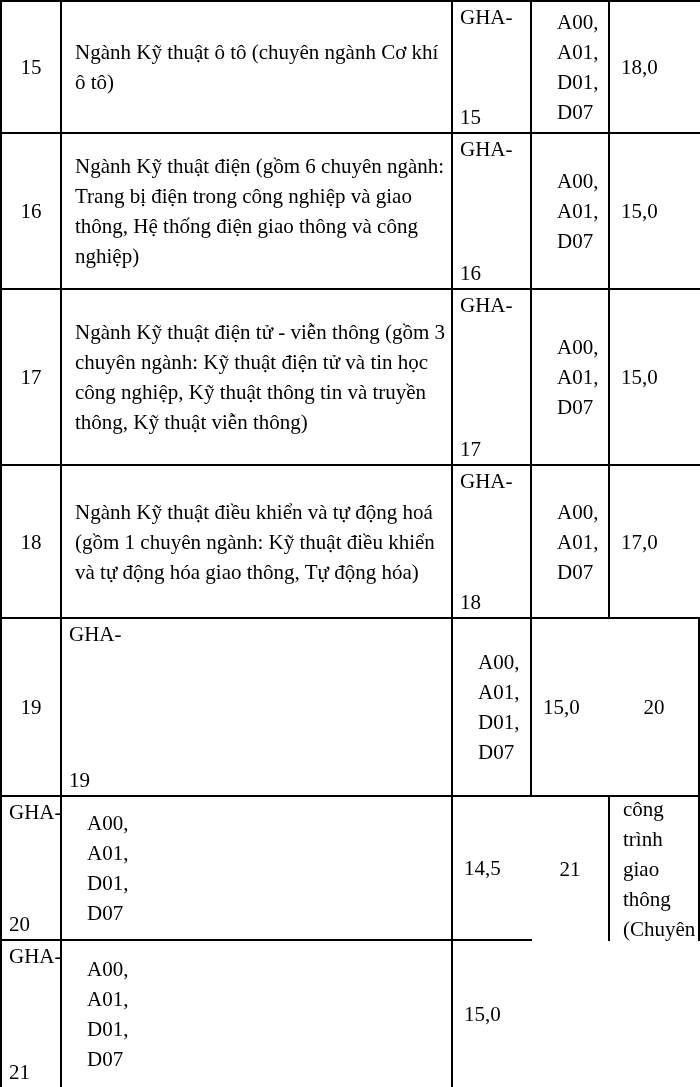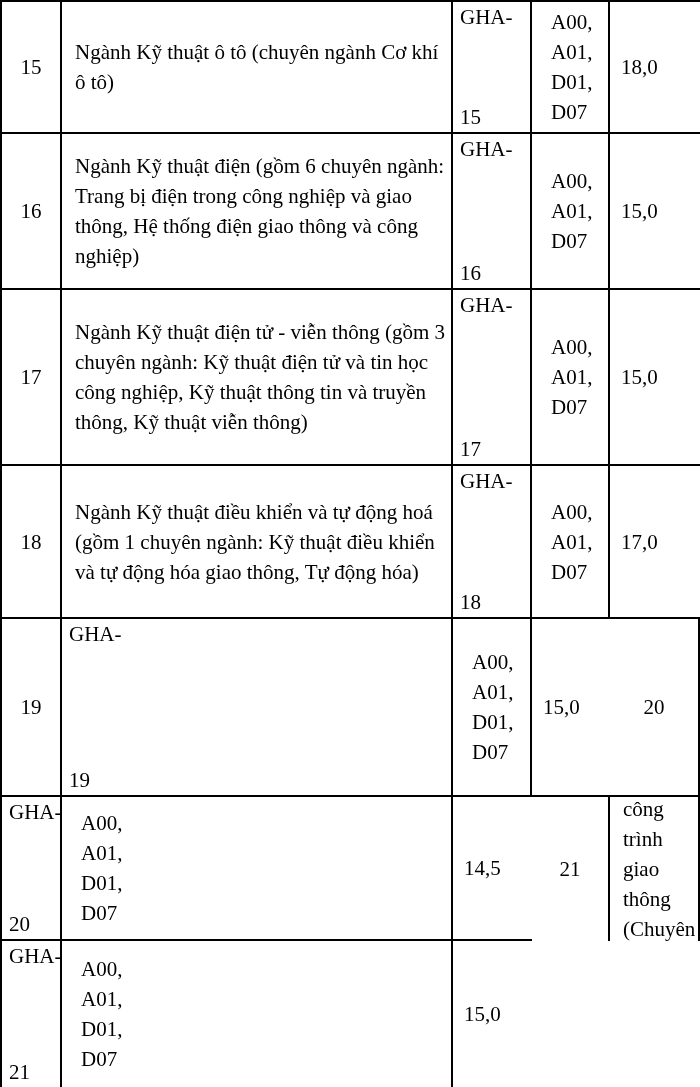--- a/index.html
+++ b/index.html
@@ -40,21 +40,21 @@
   }
   .c-name {
     padding: 4px 0 4px 13px;
   }
   .c-code {
     padding-left: 7px;
     padding-right: 2px;
     justify-content: space-between;
   }
   .c-combo {
-    padding-left: 19px;
+    padding-left: 25px;
     padding-right: 2px;
   }
   .c-score {
     padding-left: 11px;
     border-right: none;
   }
   .cell:nth-last-child(-n+5) {
     border-bottom: none;
   }
 </style>

